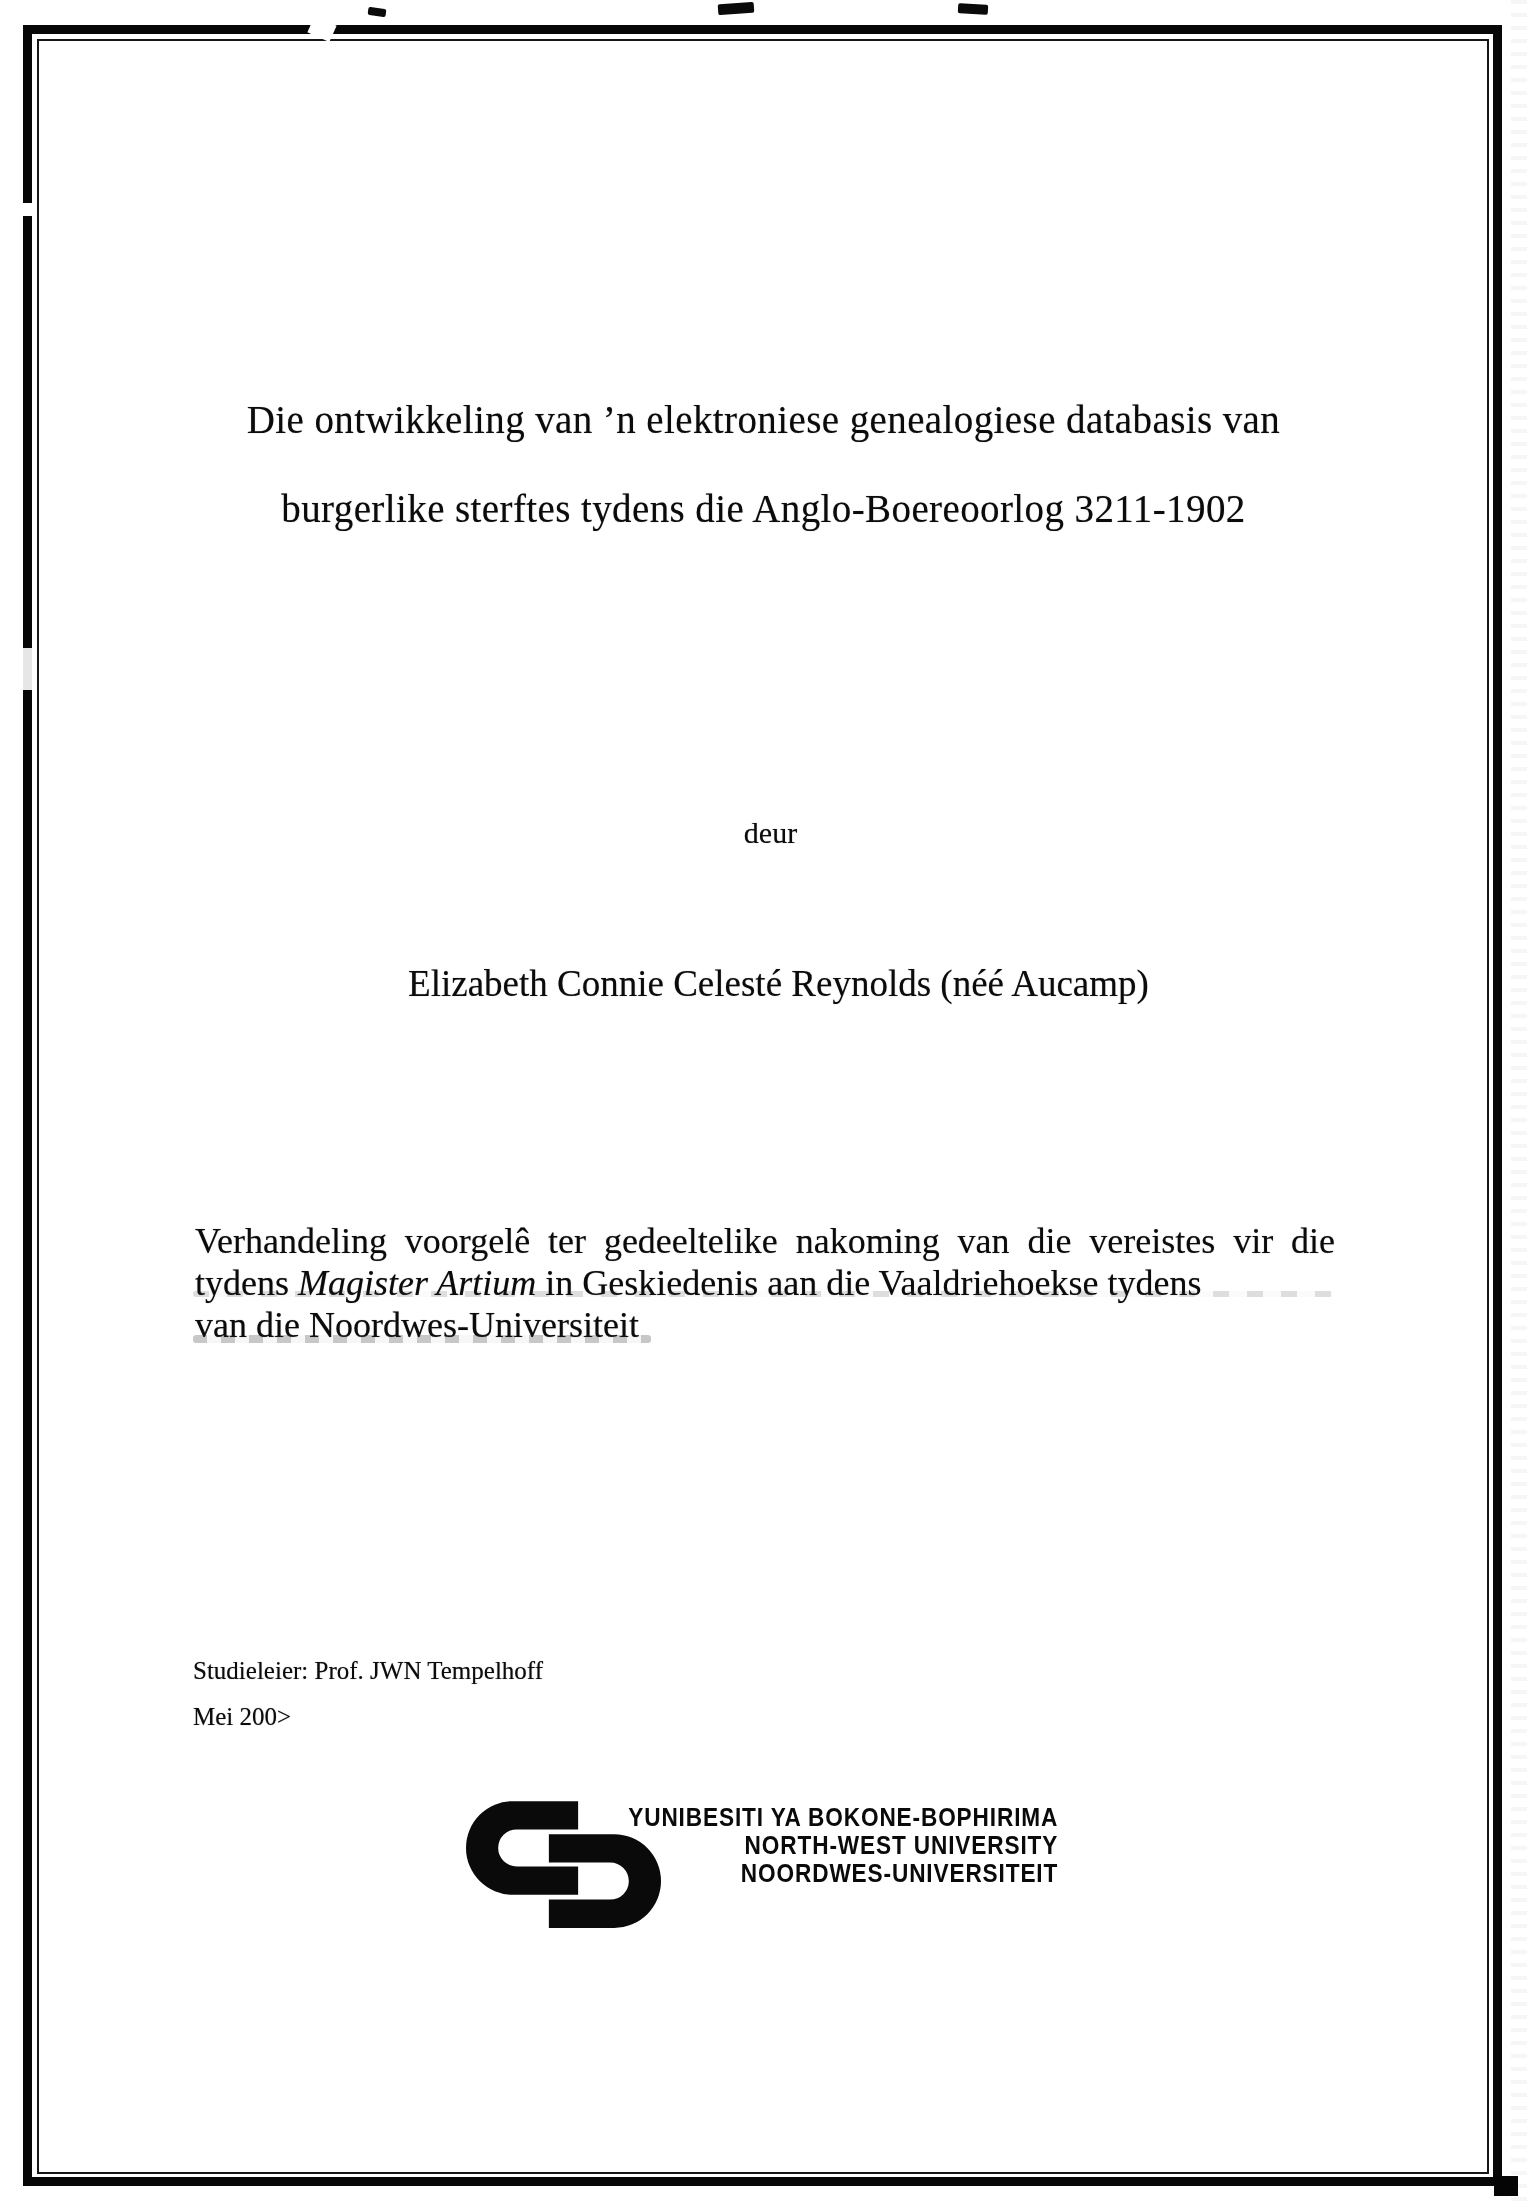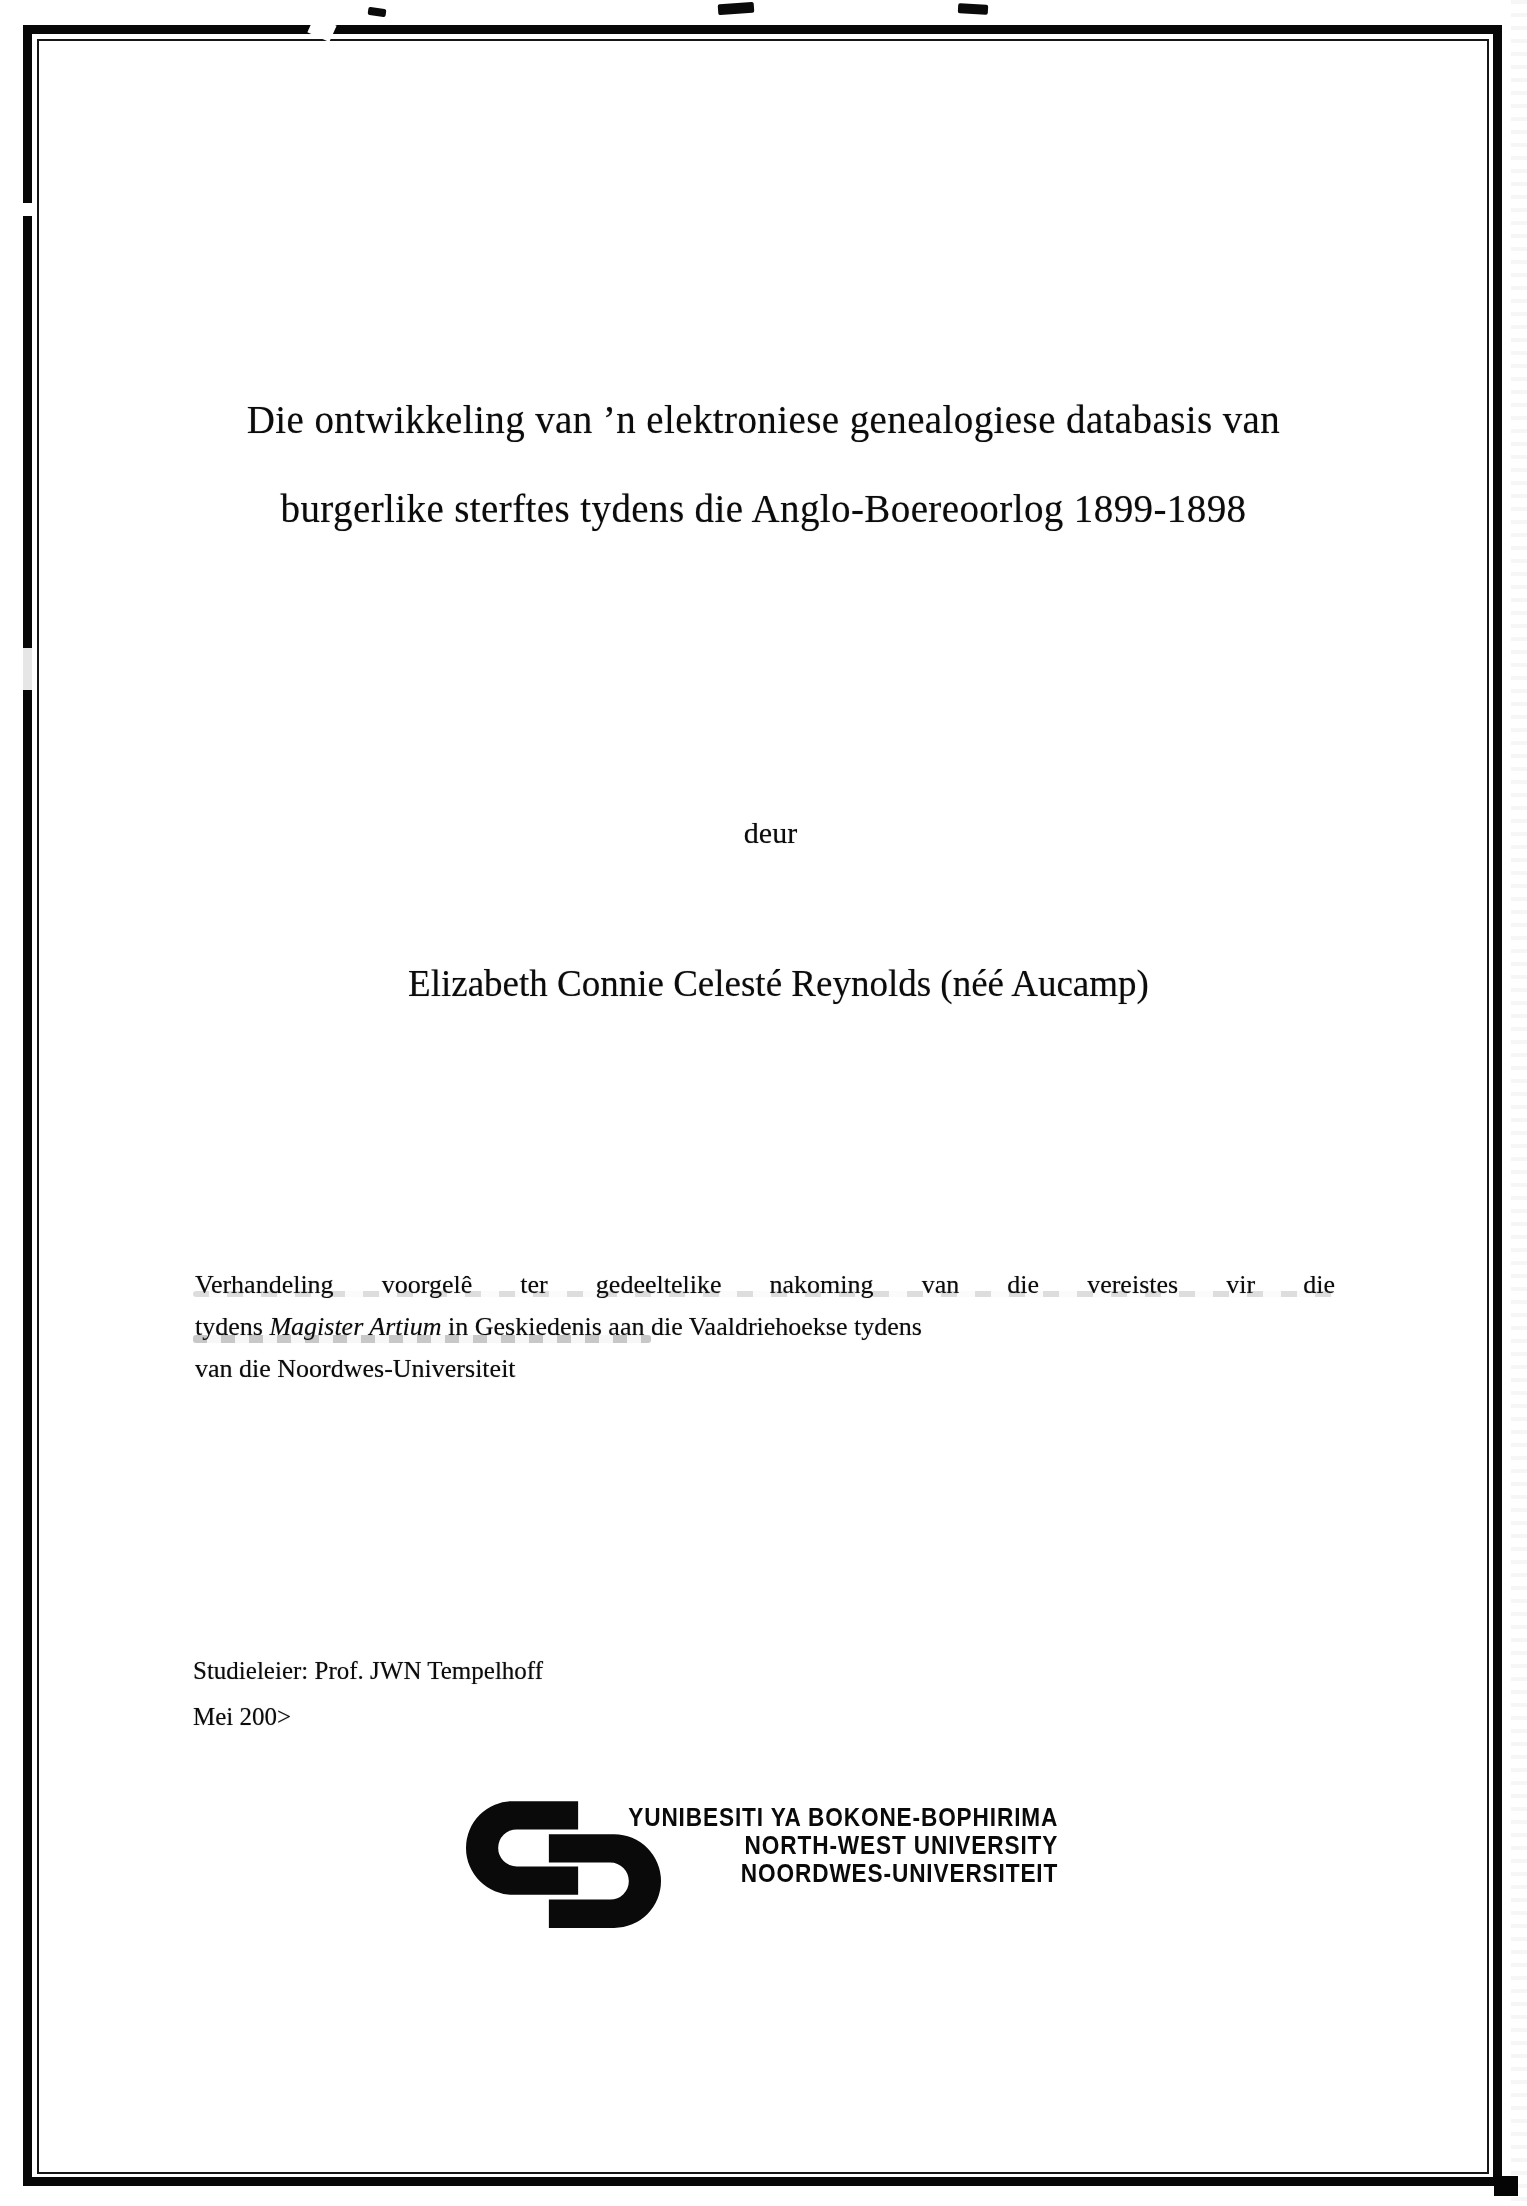--- a/index.html
+++ b/index.html
@@ -44,22 +44,22 @@
     text-align: center;
     font-size: 30px; line-height: 38px;
   }
   .author-block {
     left: 30px; top: 959px; width: 1497px;
     text-align: center;
     font-size: 37px; line-height: 50px;
     white-space: nowrap;
   }
   .submission-block {
-    left: 195px; top: 1264px; width: 1140px;
-    font-size: 26px; line-height: 42px;
+    left: 195px; top: 1220px; width: 1140px;
+    font-size: 36px; line-height: 42px;
   }
   .line-justified {
     text-align: justify;
     text-align-last: justify;
     word-spacing: 6px;
   }
   .italic { font-style: italic; }
 
   .supervisor-block {
     left: 193px; top: 1648px;
@@ -115,21 +115,21 @@
 </head>
 <body>
 
 <div class="scan-page">
 
   <div class="abs frame-outer"></div>
   <div class="abs frame-inner"></div>
 
   <div class="abs title-block ink">
     <div>Die ontwikkeling van ’n elektroniese genealogiese databasis van</div>
-    <div>burgerlike sterftes tydens die Anglo-Boereoorlog 1899-1898</div>
+    <div>burgerlike sterftes tydens die Anglo-Boereoorlog 3211-1902</div>
   </div>
 
   <div class="abs byline-block ink">deur</div>
 
   <div class="abs author-block ink">Elizabeth Connie Celesté Reynolds (néé Aucamp)</div>
 
   <div class="abs submission-block ink">
     <div class="line-justified">Verhandeling voorgelê ter gedeeltelike nakoming van die vereistes vir die</div>
     <div><span>tydens </span><span class="italic">Magister Artium</span><span> in Geskiedenis aan die Vaaldriehoekse tydens</span></div>
     <div>van die Noordwes-Universiteit</div>

